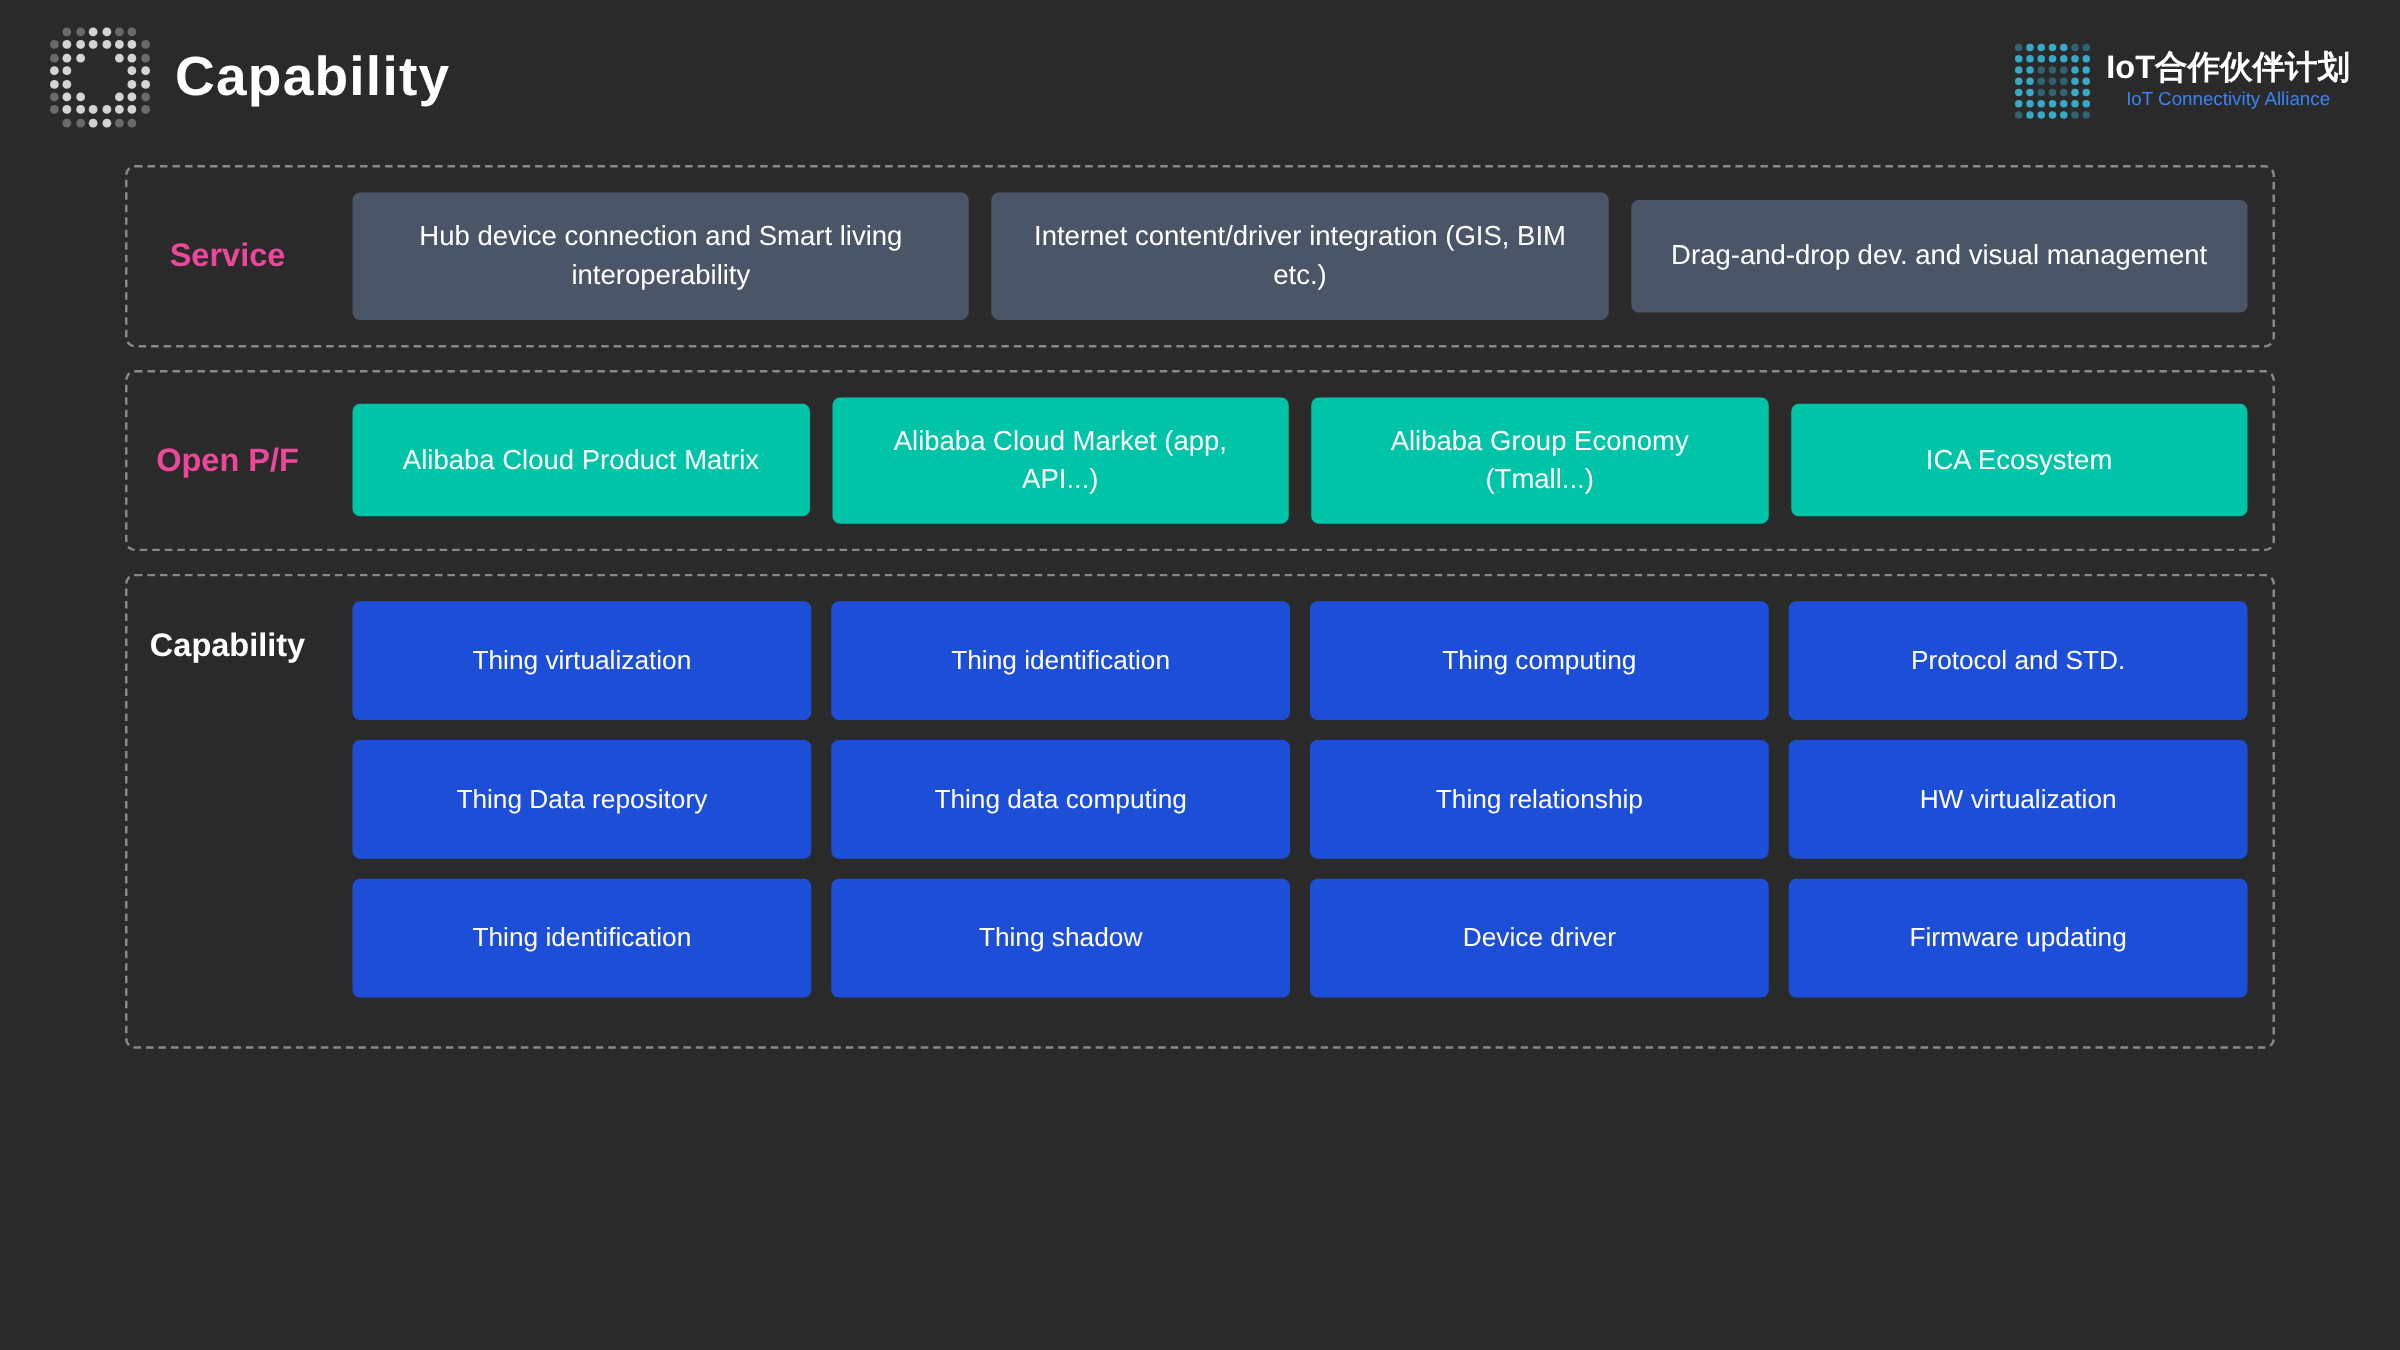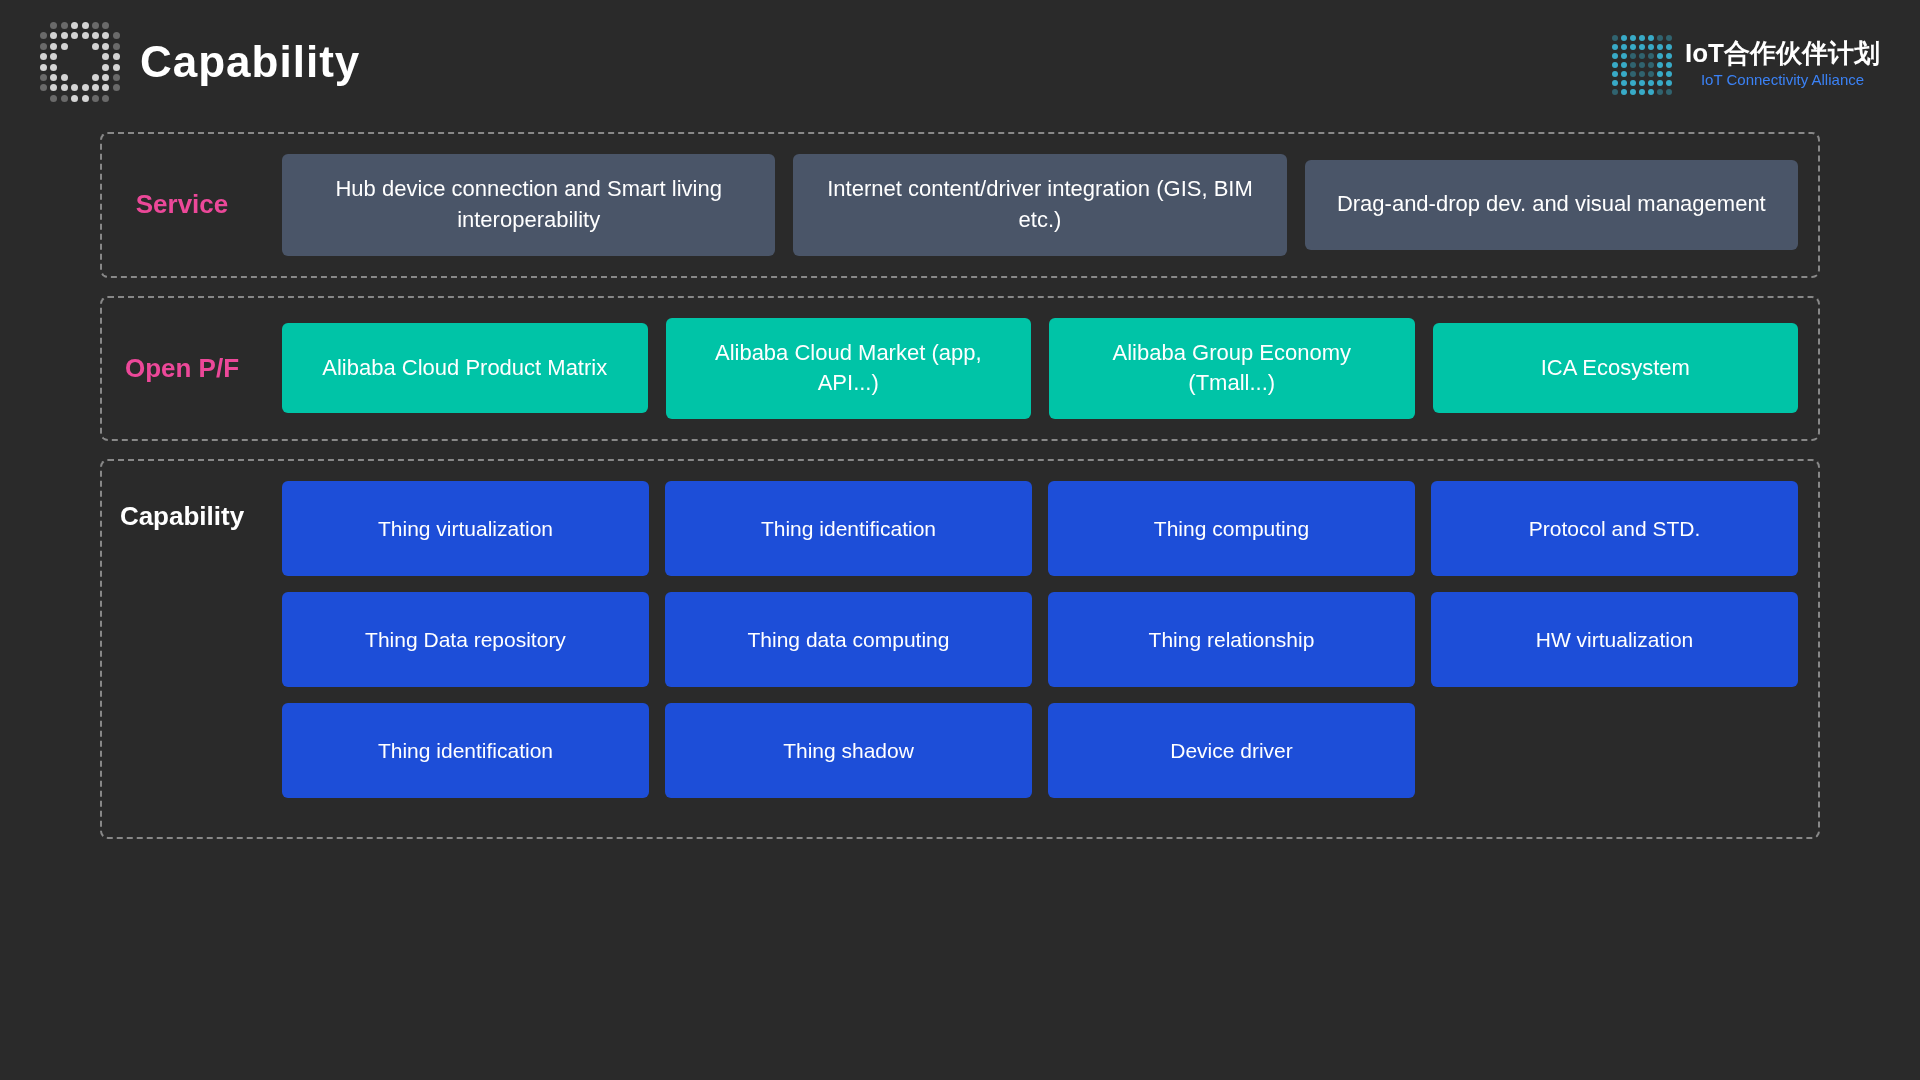--- a/index.html
+++ b/index.html
@@ -371,16 +371,17 @@
       <div class="capability-box">Protocol and STD.</div>
 
       <div class="capability-box">Thing Data repository</div>
       <div class="capability-box">Thing data computing</div>
       <div class="capability-box">Thing relationship</div>
       <div class="capability-box">HW virtualization</div>
 
       <div class="capability-box">Thing identification</div>
       <div class="capability-box">Thing shadow</div>
       <div class="capability-box">Device driver</div>
+      <div class="capability-box">Firmware updating</div>
     </div>
   </div>
 
 </div>
 
 </body></html>

